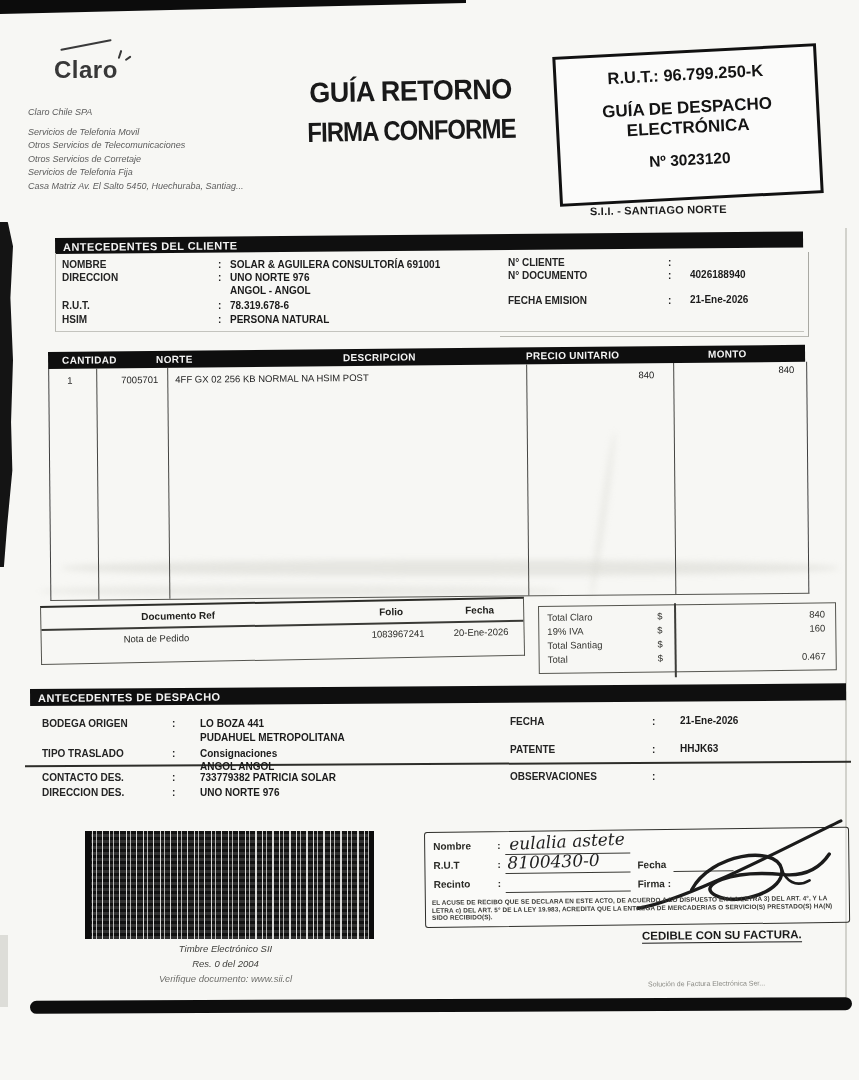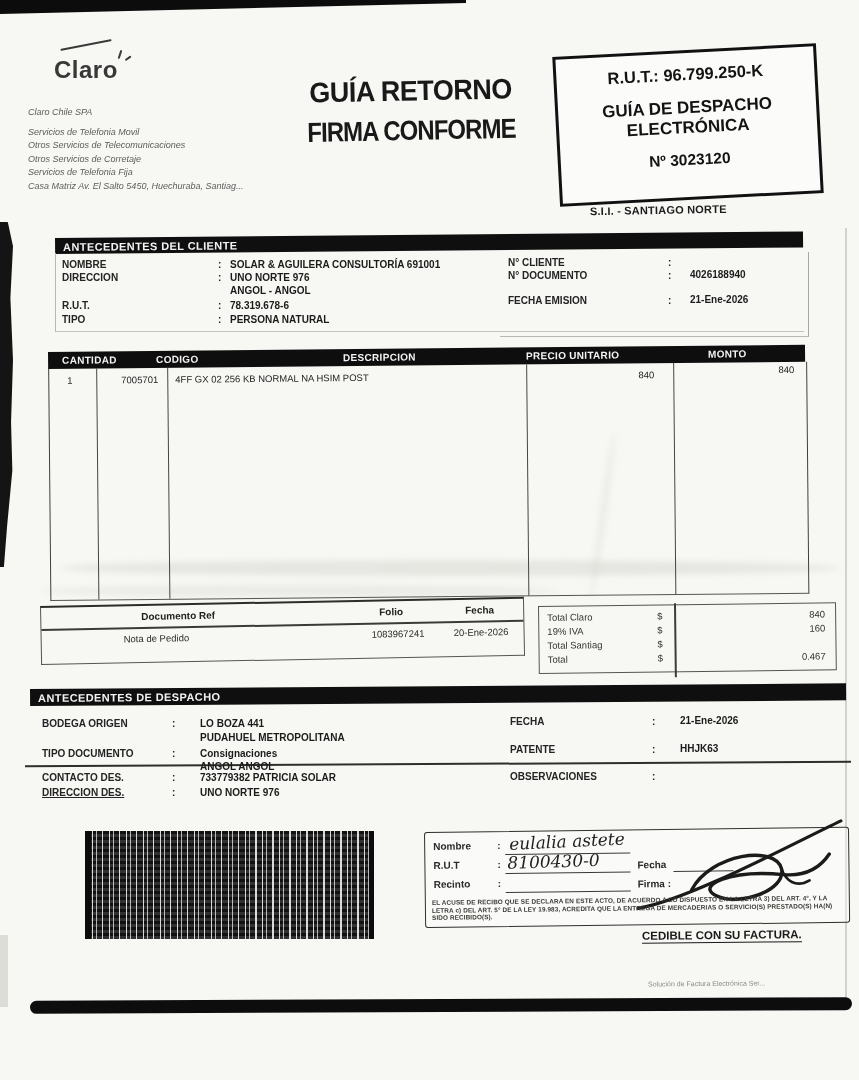--- a/index.html
+++ b/index.html
@@ -146,40 +146,40 @@
   <div class="abs lbl" style="left:62px;top:272px;">DIRECCION</div>
   <div class="abs colon" style="left:218px;top:272px;">:</div>
   <div class="abs val" style="left:230px;top:272px;">UNO NORTE 976</div>
 
   <div class="abs val" style="left:230px;top:285px;">ANGOL -  ANGOL</div>
 
   <div class="abs lbl" style="left:62px;top:300px;">R.U.T.</div>
   <div class="abs colon" style="left:218px;top:300px;">:</div>
   <div class="abs val" style="left:230px;top:300px;">78.319.678-6</div>
 
-  <div class="abs lbl" style="left:62px;top:314px;">TIPO</div>
+  <div class="abs lbl" style="left:62px;top:314px;">HSIM</div>
   <div class="abs colon" style="left:218px;top:314px;">:</div>
   <div class="abs val" style="left:230px;top:314px;">PERSONA NATURAL</div>
 
   <div class="abs lbl" style="left:508px;top:257px;text-align:center;">N° CLIENTE</div>
   <div class="abs colon" style="left:668px;top:257px;">:</div>
   <div class="abs val" style="left:690px;top:257px;"></div>
 
   <div class="abs lbl" style="left:508px;top:270px;">N° DOCUMENTO</div>
   <div class="abs colon" style="left:668px;top:270px;">:</div>
   <div class="abs val" style="left:690px;top:269px;">4026188940</div>
 
   <div class="abs lbl" style="left:508px;top:295px;">FECHA EMISION</div>
   <div class="abs colon" style="left:668px;top:295px;">:</div>
   <div class="abs val" style="left:690px;top:294px;">21-Ene-2026</div>
 
   <div class="abs itable">
     <div class="ihead">
       <span style="left:14px;">CANTIDAD</span>
-      <span style="left:108px;">CODIGO</span>
+      <span style="left:108px;">NORTE</span>
       <span style="left:295px;">DESCRIPCION</span>
       <span style="left:478px;">PRECIO UNITARIO</span>
       <span style="left:660px;">MONTO</span>
     </div>
     <div class="ibody">
       <div class="vline" style="left:47px;"></div>
       <div class="vline" style="left:118px;"></div>
       <div class="vline" style="left:477px;"></div>
       <div class="vline" style="left:624px;"></div>
       <div class="irow">
@@ -226,48 +226,53 @@
     </div>
   </div>
 
   <div class="abs secbar" style="left:30px;top:689px;width:816px;height:17px;transform:rotate(-0.4deg);transform-origin:left top;">ANTECEDENTES DE DESPACHO</div>
 
   <div class="abs lbl" style="left:42px;top:718px;">BODEGA ORIGEN</div>
   <div class="abs colon" style="left:172px;top:718px;">:</div>
   <div class="abs val" style="left:200px;top:718px;">LO BOZA 441</div>
   <div class="abs val" style="left:200px;top:732px;">PUDAHUEL  METROPOLITANA</div>
 
-  <div class="abs lbl" style="left:42px;top:748px;">TIPO DOCUMENTO</div>
+  <div class="abs lbl" style="left:42px;top:748px;">TIPO TRASLADO</div>
   <div class="abs colon" style="left:172px;top:748px;">:</div>
   <div class="abs val" style="left:200px;top:748px;">Consignaciones</div>
 
   <div class="abs lbl" style="left:510px;top:716px;">FECHA</div>
   <div class="abs colon" style="left:652px;top:716px;">:</div>
   <div class="abs val" style="left:680px;top:715px;">21-Ene-2026</div>
 
   <div class="abs lbl" style="left:510px;top:744px;">PATENTE</div>
   <div class="abs colon" style="left:652px;top:744px;">:</div>
   <div class="abs val" style="left:680px;top:743px;">HHJK63</div>
 
   <div class="abs hr-mid"></div>
 
   <div class="abs lbl" style="left:42px;top:772px;">CONTACTO DES.</div>
   <div class="abs colon" style="left:172px;top:772px;">:</div>
   <div class="abs val" style="left:200px;top:772px;">733779382 PATRICIA SOLAR</div>
 
-  <div class="abs lbl" style="left:42px;top:787px;text-decoration:underline;">DIRECCION DES.</div>
+  <div class="abs lbl" style="left:42px;top:787px;">DIRECCION DES.</div>
   <div class="abs colon" style="left:172px;top:787px;">:</div>
   <div class="abs val" style="left:200px;top:787px;">UNO NORTE 976</div>
   <div class="abs val" style="left:200px;top:761px;text-align:center;">ANGOL   ANGOL</div>
 
   <div class="abs lbl" style="left:510px;top:771px;">OBSERVACIONES</div>
   <div class="abs colon" style="left:652px;top:771px;">:</div>
   <div class="abs val" style="left:680px;top:771px;"></div>
 
   <div class="abs barcode"></div>
+  <div class="abs timbre">
+    <div>Timbre Electrónico SII</div>
+    <div>Res. 0 del 2004</div>
+    <div style="opacity:.75;">Verifique documento: www.sii.cl</div>
+  </div>
 
   <div class="abs recibo">
     <span class="rl" style="left:8px;top:8px;">Nombre</span>
     <span class="rl" style="left:72px;top:8px;">:</span>
     <span class="rl" style="left:8px;top:27px;">R.U.T</span>
     <span class="rl" style="left:72px;top:27px;">:</span>
     <span class="rl" style="left:8px;top:46px;">Recinto</span>
     <span class="rl" style="left:72px;top:46px;">:</span>
     <span class="rl" style="left:212px;top:29px;">Fecha</span>
     <span class="rl" style="left:212px;top:48px;">Firma :</span>

